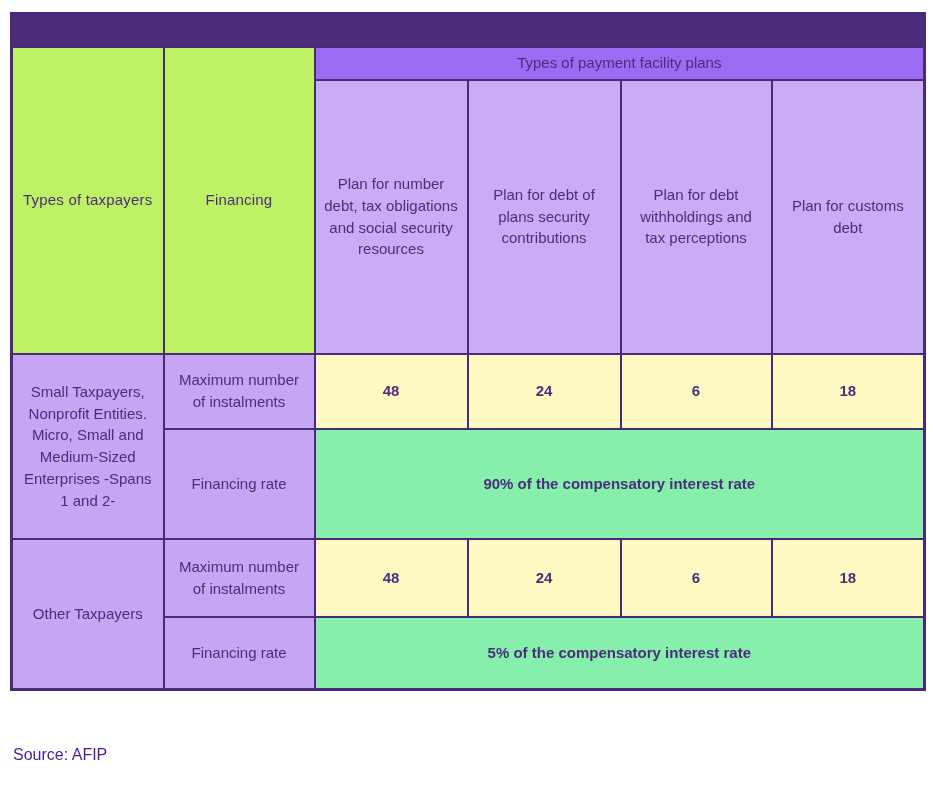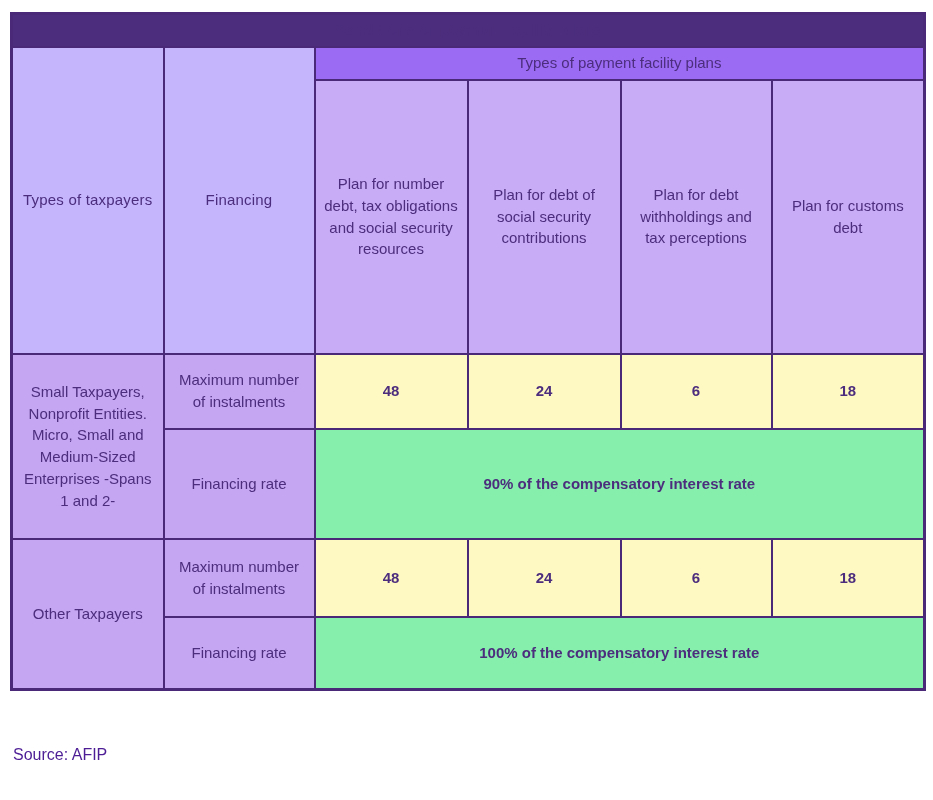--- a/index.html
+++ b/index.html
@@ -36,21 +36,21 @@
   }
   td.title-cell {
     background: #4c2d7d;
     color: #ffffff;
     font-weight: bold;
     font-size: 17px;
     height: 33px;
     letter-spacing: 0.3px;
   }
   td.mid-header {
-    background: #c4b5fd;
+    background: #bef264;
     color: #ffffff;
     font-size: 16px;
     letter-spacing: 0.2px;
   }
   td.group-header {
     background: #9b6cf3;
     color: #ffffff;
     font-size: 15px;
     height: 33px;
   }
@@ -114,21 +114,21 @@
       <tr>
         <td colspan="6" class="title-cell">Conditions of payment facility plans</td>
       </tr>
       <tr>
         <td rowspan="2" class="mid-header">Types of taxpayers</td>
         <td rowspan="2" class="mid-header">Financing</td>
         <td colspan="4" class="group-header">Types of payment facility plans</td>
       </tr>
       <tr>
         <td class="plan-header">Plan for number debt, tax obligations and social security resources</td>
-        <td class="plan-header">Plan for debt of social security contributions</td>
+        <td class="plan-header">Plan for debt of plans security contributions</td>
         <td class="plan-header">Plan for debt withholdings and tax perceptions</td>
         <td class="plan-header">Plan for customs debt</td>
       </tr>
       <tr class="r-inst1">
         <td rowspan="2" class="row-label">Small Taxpayers, Nonprofit Entities. Micro, Small and Medium-Sized Enterprises -Spans 1 and 2-</td>
         <td class="cond-label">Maximum number of instalments</td>
         <td class="num-cell">48</td>
         <td class="num-cell">24</td>
         <td class="num-cell">6</td>
         <td class="num-cell">18</td>
@@ -140,18 +140,18 @@
       <tr class="r-inst2">
         <td rowspan="2" class="row-label">Other Taxpayers</td>
         <td class="cond-label">Maximum number of instalments</td>
         <td class="num-cell">48</td>
         <td class="num-cell">24</td>
         <td class="num-cell">6</td>
         <td class="num-cell">18</td>
       </tr>
       <tr class="r-fin2">
         <td class="cond-label">Financing rate</td>
-        <td colspan="4" class="rate-cell">100% of the compensatory interest rate</td>
+        <td colspan="4" class="rate-cell">5% of the compensatory interest rate</td>
       </tr>
     </tbody>
   </table>
   <div class="source">Source: AFIP</div>
 </div>
 
 </body></html>

